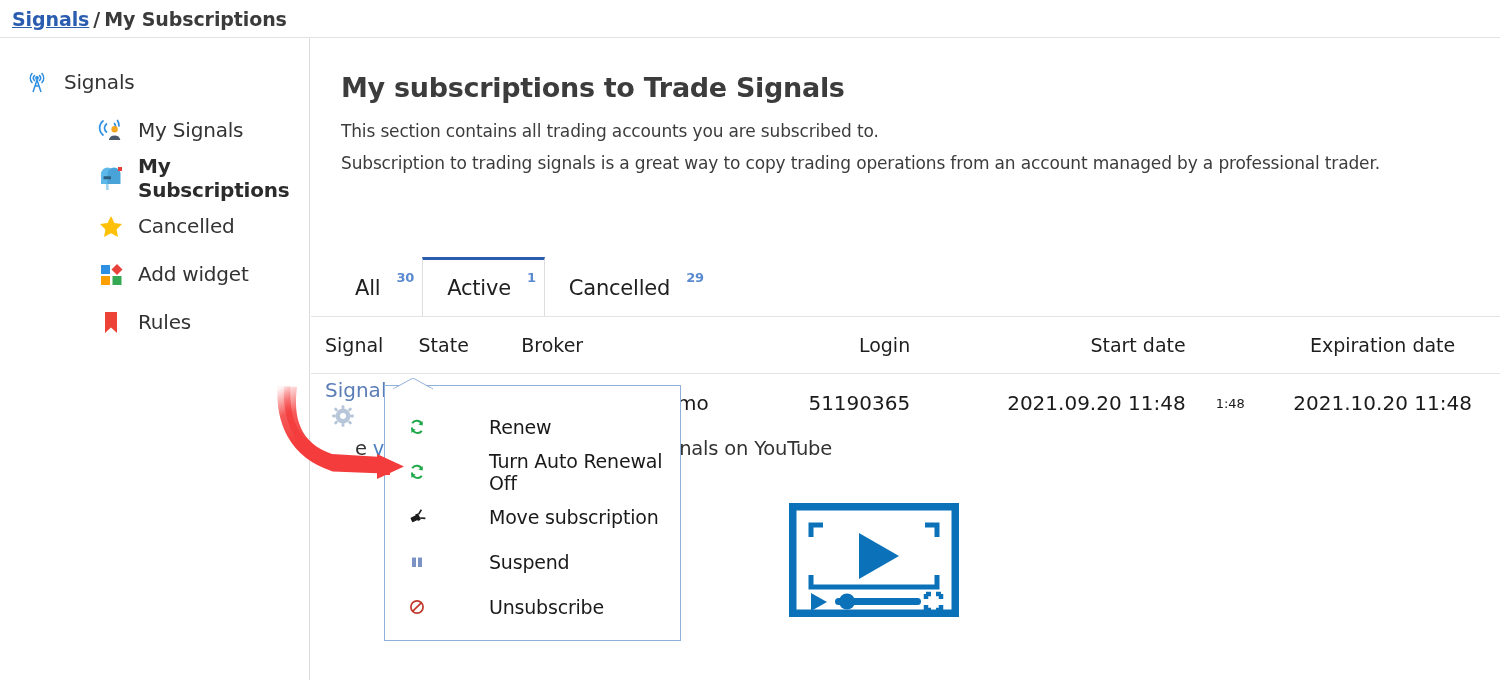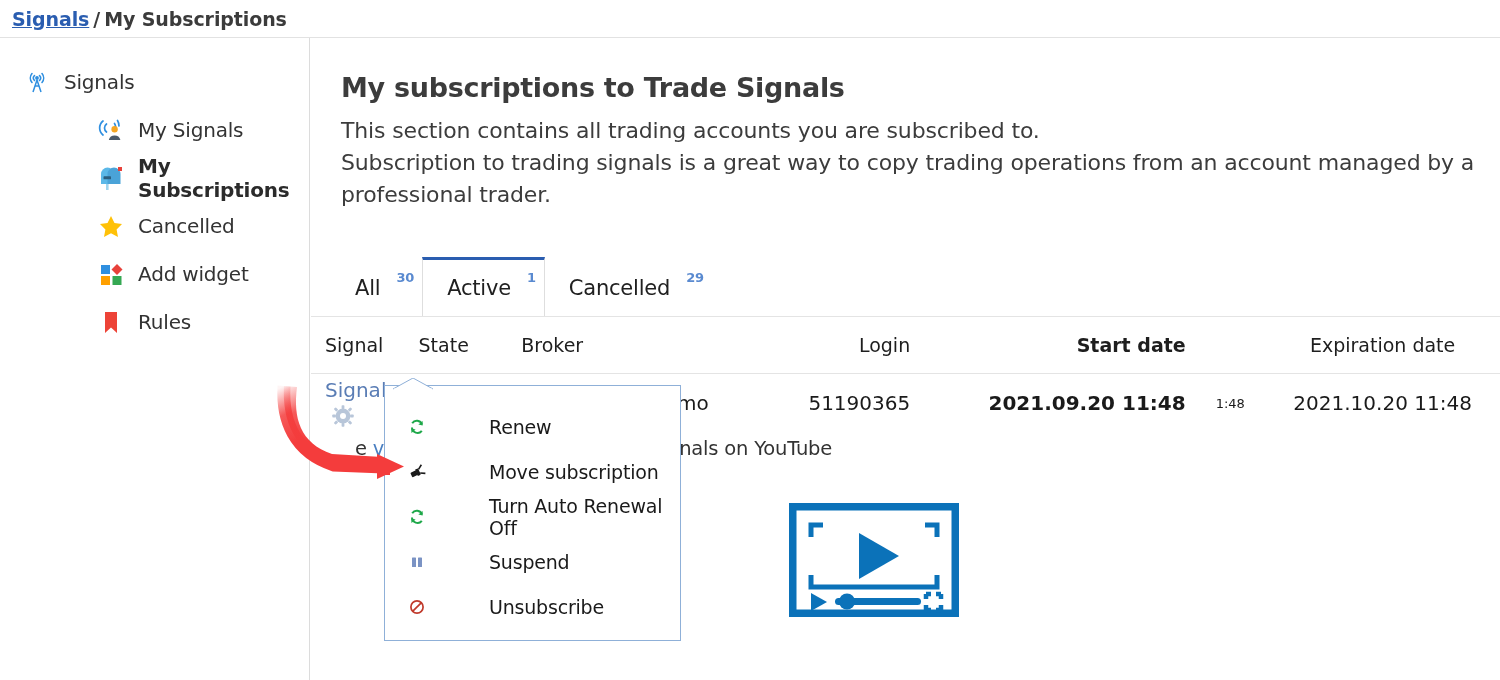--- a/index.html
+++ b/index.html
@@ -49,21 +49,21 @@
   .main {
     position: absolute; left: 311px; top: 38px;
     width: 1189px; height: 642px; background:#fff;
     padding: 34px 0 0 30px;
   }
   .page-title {
     font-size: 27px; font-weight: bold; color:#3c3c3c;
     margin: 0 0 12px 0; letter-spacing: -0.3px;
   }
   .page-desc {
-    font-size: 22px; color:#3c3c3c; line-height: 32px;
+    font-size: 17px; color:#3c3c3c; line-height: 32px;
     letter-spacing: -0.15px;
   }
 
   
   .tabs {
     position: absolute; left: 20px; top: 216px;
     display: flex; align-items: flex-end; height: 62px;
   }
   .tab {
     position: relative; height: 56px; padding: 0 24px;
@@ -89,21 +89,21 @@
   }
   .tbl .hrow {
     height: 58px; border-top: 1px solid #e4e4e4; border-bottom: 1px solid #e4e4e4;
     font-size: 19px; color:#1e1e1e;
   }
   .tbl .drow { height: 58px; font-size: 20px; color:#1a1a1a; }
   .c-signal { width: 116px; padding-left: 14px; }
   .c-state  { width: 112px; }
   .c-broker { width: 258px; }
   .c-login  { width: 214px; text-align: right; padding-right: 48px;}
-  .c-start  { width: 248px; text-align: right; font-weight: bold; }
+  .c-start  { width: 248px; text-align: right; }
   .c-frag   { width: 108px; text-align: left; padding-left: 30px; font-size:13px;}
   .c-exp    { width: 230px; text-align: center; padding-right: 22px;}
   .signal-link { color:#5a7db5; }
   .gear-wrap { display:inline-flex; vertical-align:middle; margin-left:6px; }
 
   
   .dropdown {
     position: absolute; left: 384px; top: 385px;
     width: 297px; height: 256px;
     background:#fff; border:1px solid #8fb0d8;
@@ -318,41 +318,41 @@
           <path d="M3 8.5 A5.5 5.5 0 0 0 12.8 11.8" fill="none" stroke="#1fa84a" stroke-width="2"></path>
           <path d="M13.6 2 L13.6 6.4 L9.4 5.4 Z" fill="#1fa84a"></path>
           <path d="M2.4 14 L2.4 9.6 L6.6 10.6 Z" fill="#1fa84a"></path>
         </svg>
       </span>
       <span class="lbl">Renew</span>
     </div>
 
     <div class="dd-item">
       <span class="ico">
+        <svg width="16" height="16" viewBox="0 0 16 16">
+          <path d="M13 5.5 A5.5 5.5 0 0 0 3.2 4.2" fill="none" stroke="#1fa84a" stroke-width="2"></path>
+          <path d="M3 8.5 A5.5 5.5 0 0 0 12.8 11.8" fill="none" stroke="#1fa84a" stroke-width="2"></path>
+          <path d="M13.6 2 L13.6 6.4 L9.4 5.4 Z" fill="#1fa84a"></path>
+          <path d="M2.4 14 L2.4 9.6 L6.6 10.6 Z" fill="#1fa84a"></path>
+        </svg>
+      </span>
+      <span class="lbl">Turn Auto Renewal Off</span>
+    </div>
+
+    <div class="dd-item">
+      <span class="ico">
         <svg width="18" height="18" viewBox="0 0 18 18">
           <g transform="rotate(-25 9 9)">
             <rect x="2.5" y="7" width="6" height="5" rx="1" fill="#1b1b1b"></rect>
             <rect x="8" y="6" width="3.5" height="7" rx="1" fill="#1b1b1b"></rect>
             <path d="M11.5 7.2 L16 4.3 M11.5 11.2 L16 13.8" stroke="#1b1b1b" stroke-width="1.6" fill="none"></path>
           </g>
         </svg>
       </span>
       <span class="lbl">Move subscription</span>
-    </div>
-
-    <div class="dd-item">
-      <span class="ico">
-        <svg width="16" height="16" viewBox="0 0 16 16">
-          <path d="M13 5.5 A5.5 5.5 0 0 0 3.2 4.2" fill="none" stroke="#1fa84a" stroke-width="2"></path>
-          <path d="M3 8.5 A5.5 5.5 0 0 0 12.8 11.8" fill="none" stroke="#1fa84a" stroke-width="2"></path>
-          <path d="M13.6 2 L13.6 6.4 L9.4 5.4 Z" fill="#1fa84a"></path>
-          <path d="M2.4 14 L2.4 9.6 L6.6 10.6 Z" fill="#1fa84a"></path>
-        </svg>
-      </span>
-      <span class="lbl">Turn Auto Renewal Off</span>
     </div>
 
     <div class="dd-item">
       <span class="ico">
         <svg width="16" height="16" viewBox="0 0 16 16">
           <rect x="3" y="3.5" width="4" height="9.5" rx="0.6" fill="#7b93c4"></rect>
           <rect x="9" y="3.5" width="4" height="9.5" rx="0.6" fill="#7b93c4"></rect>
         </svg>
       </span>
       <span class="lbl">Suspend</span>

